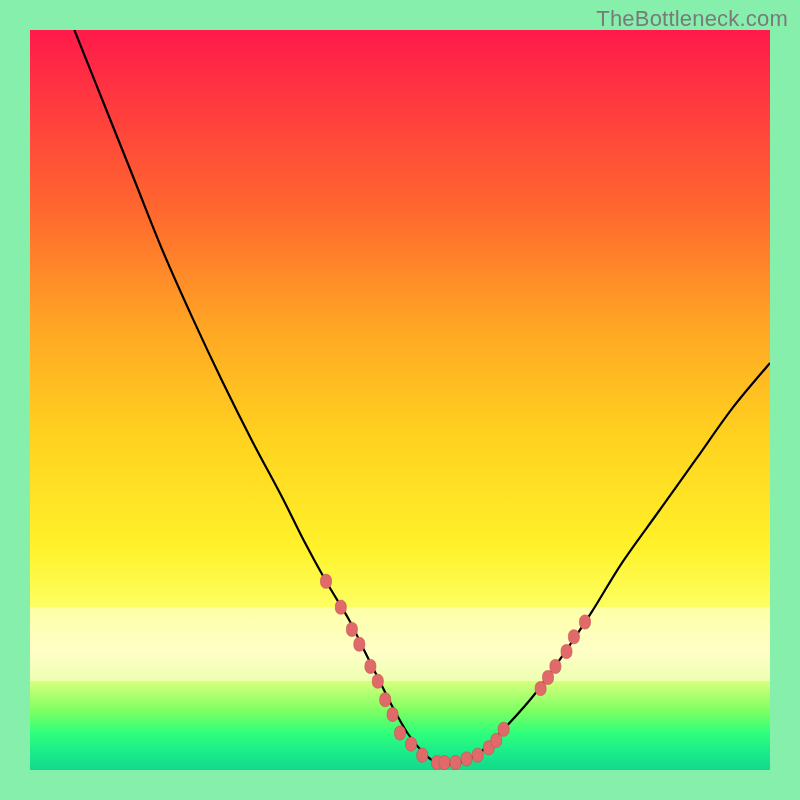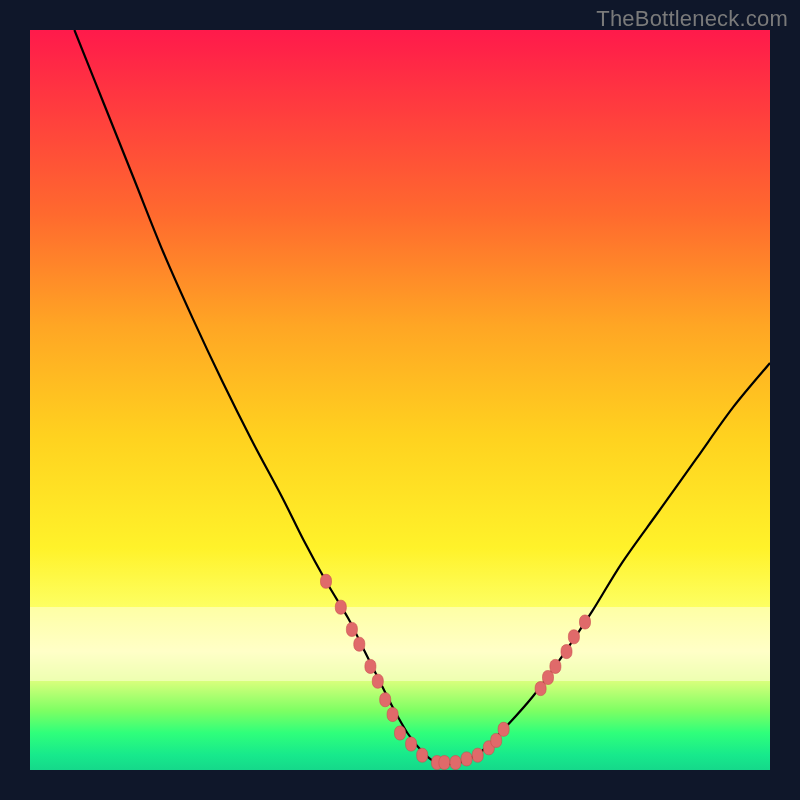--- a/index.html
+++ b/index.html
@@ -8,21 +8,21 @@
     width: 800px;
     height: 800px;
     background: #000;
     overflow: hidden;
     font-family: Arial, Helvetica, sans-serif;
   }
   .stage {
     position: relative;
     width: 800px;
     height: 800px;
-    background: #0f172a;
+    background: #86efac;
   }
   .plot {
     position: absolute;
     left: 30px;
     top: 30px;
     width: 740px;
     height: 740px;
     
     background: linear-gradient(to bottom,
       #ff1a4b 0%,

